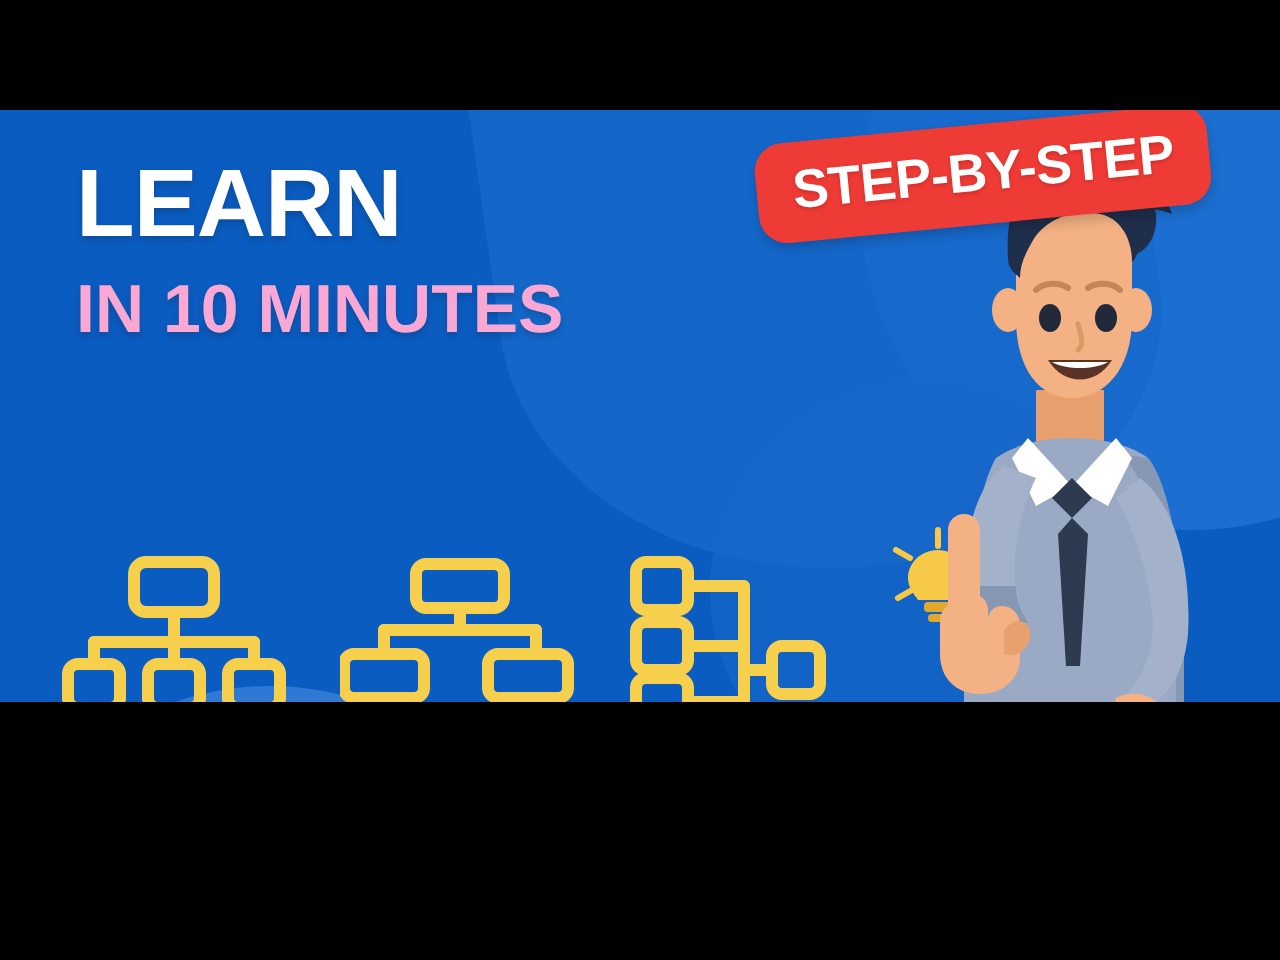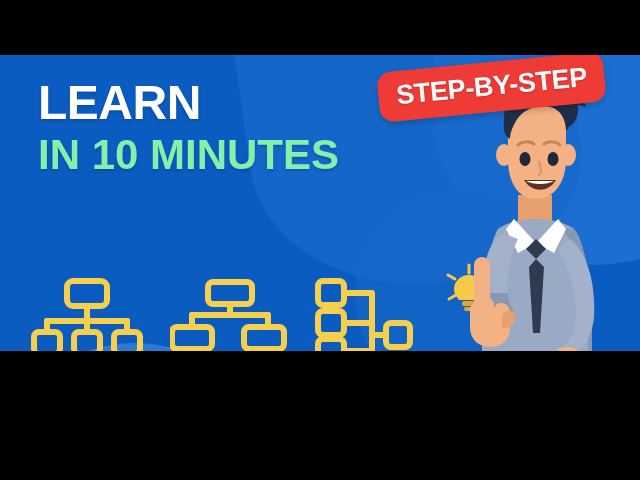--- a/index.html
+++ b/index.html
@@ -73,23 +73,23 @@
     color:#FFFFFF;
     font-weight:800;
     font-size:48px;
     line-height:52px;
     letter-spacing:-0.5px;
     text-shadow:0 2px 3px rgba(0,30,70,.25);
     white-space:nowrap;
   }
   .h-line.l2{font-size:48px;}
   .sub-line{
-    color:#86efac;
+    color:#f9a8d4;
     font-weight:800;
-    font-size:42px;
+    font-size:34px;
     line-height:40px;
     letter-spacing:0px;
     margin-top:6px;
     text-shadow:0 2px 3px rgba(0,30,70,.25);
     white-space:nowrap;
   }
 
   
   .badge{
     position:absolute;left:378px;top:7px;z-index:40;

